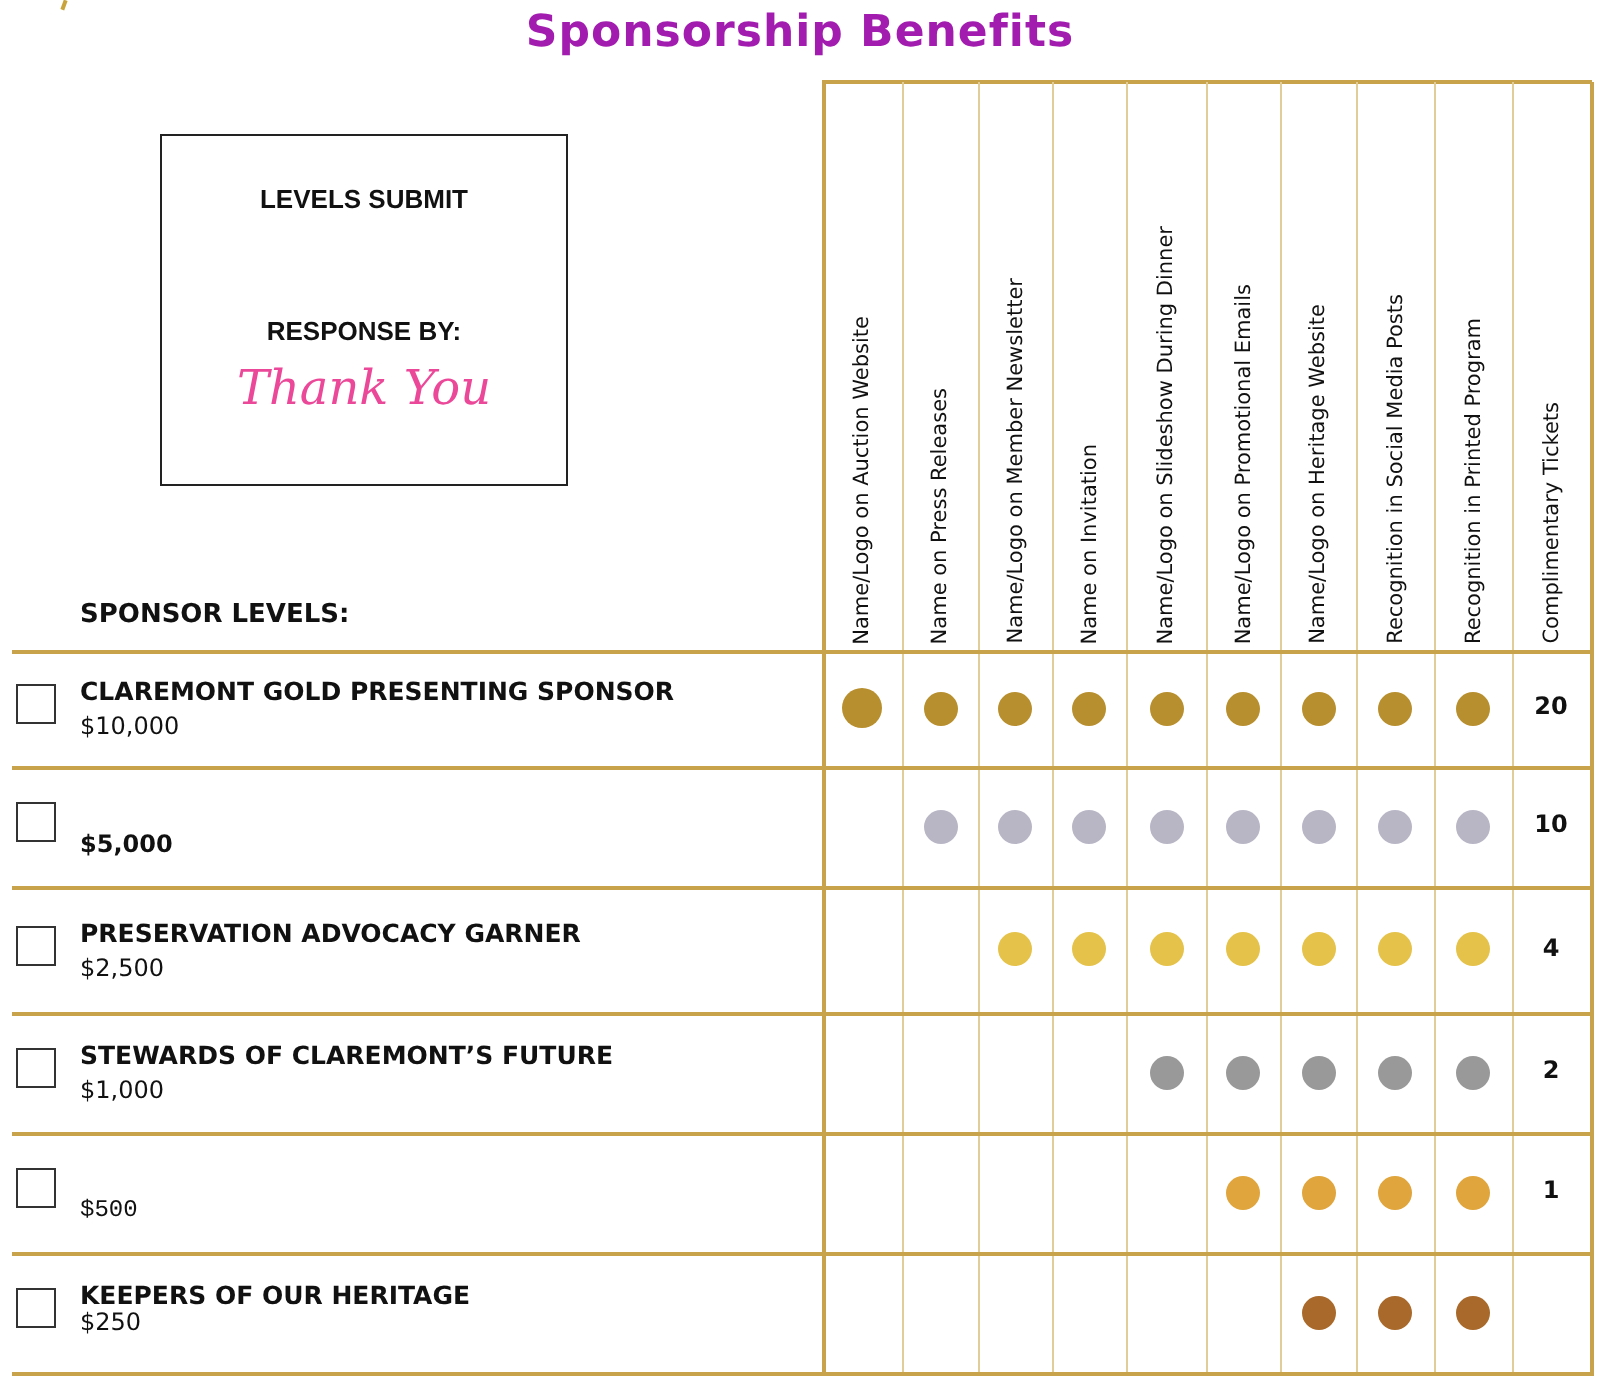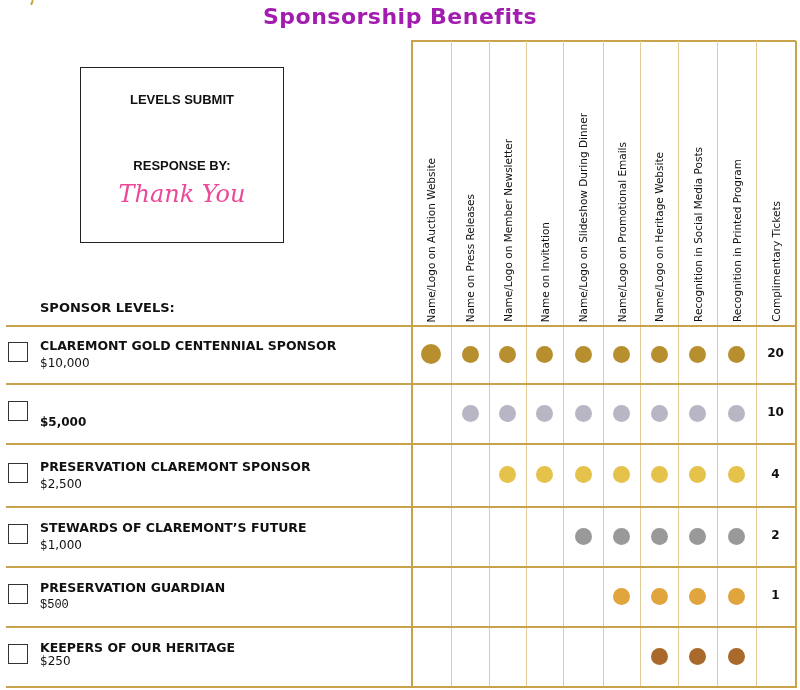--- a/index.html
+++ b/index.html
@@ -85,21 +85,21 @@
       <span>Recognition in Social Media Posts</span>
     </div>
     <div class="col-head" style="left: 717px; width: 39px;">
       <span>Recognition in Printed Program</span>
     </div>
     <div class="col-head" style="left: 756px; width: 39px;">
       <span>Complimentary Tickets</span>
     </div>
     <div class="row" style="top: 325px; height: 58px;">
       <div class="cb" style="top: 17px;"></div>
-      <div class="rname" style="top: 13px;">CLAREMONT GOLD CENTENNIAL SPONSOR</div>
+      <div class="rname" style="top: 13px;">CLAREMONT GOLD PRESENTING SPONSOR</div>
       <div class="rprice" style="top: 31px;">$10,000</div>
     </div>
     <div class="dot big" style="left: 421px; top: 344px; background: rgb(184, 143, 46);"></div>
     <div class="dot" style="left: 461.5px; top: 345.5px; background: rgb(184, 143, 46);"></div>
     <div class="dot" style="left: 499px; top: 345.5px; background: rgb(184, 143, 46);"></div>
     <div class="dot" style="left: 536px; top: 345.5px; background: rgb(184, 143, 46);"></div>
     <div class="dot" style="left: 574.5px; top: 345.5px; background: rgb(184, 143, 46);"></div>
     <div class="dot" style="left: 613px; top: 345.5px; background: rgb(184, 143, 46);"></div>
     <div class="dot" style="left: 650.5px; top: 345.5px; background: rgb(184, 143, 46);"></div>
     <div class="dot" style="left: 689px; top: 345.5px; background: rgb(184, 143, 46);"></div>
@@ -113,21 +113,21 @@
     <div class="dot" style="left: 499px; top: 404.5px; background: rgb(184, 182, 196);"></div>
     <div class="dot" style="left: 536px; top: 404.5px; background: rgb(184, 182, 196);"></div>
     <div class="dot" style="left: 574.5px; top: 404.5px; background: rgb(184, 182, 196);"></div>
     <div class="dot" style="left: 613px; top: 404.5px; background: rgb(184, 182, 196);"></div>
     <div class="dot" style="left: 650.5px; top: 404.5px; background: rgb(184, 182, 196);"></div>
     <div class="dot" style="left: 689px; top: 404.5px; background: rgb(184, 182, 196);"></div>
     <div class="dot" style="left: 728px; top: 404.5px; background: rgb(184, 182, 196);"></div>
     <div class="tickets" style="left: 756px; top: 405px;">10</div>
     <div class="row" style="top: 443px; height: 63px;">
       <div class="cb" style="top: 19.5px;"></div>
-      <div class="rname" style="top: 15.5px;">PRESERVATION CLAREMONT SPONSOR</div>
+      <div class="rname" style="top: 15.5px;">PRESERVATION ADVOCACY GARNER</div>
       <div class="rprice" style="top: 33.5px;">$2,500</div>
     </div>
     <div class="dot" style="left: 499px; top: 466px; background: rgb(229, 194, 74);"></div>
     <div class="dot" style="left: 536px; top: 466px; background: rgb(229, 194, 74);"></div>
     <div class="dot" style="left: 574.5px; top: 466px; background: rgb(229, 194, 74);"></div>
     <div class="dot" style="left: 613px; top: 466px; background: rgb(229, 194, 74);"></div>
     <div class="dot" style="left: 650.5px; top: 466px; background: rgb(229, 194, 74);"></div>
     <div class="dot" style="left: 689px; top: 466px; background: rgb(229, 194, 74);"></div>
     <div class="dot" style="left: 728px; top: 466px; background: rgb(229, 194, 74);"></div>
     <div class="tickets" style="left: 756px; top: 466.5px;">4</div>
@@ -137,21 +137,20 @@
       <div class="rprice" style="top: 32px;">$1,000</div>
     </div>
     <div class="dot" style="left: 574.5px; top: 527.5px; background: rgb(153, 153, 153);"></div>
     <div class="dot" style="left: 613px; top: 527.5px; background: rgb(153, 153, 153);"></div>
     <div class="dot" style="left: 650.5px; top: 527.5px; background: rgb(153, 153, 153);"></div>
     <div class="dot" style="left: 689px; top: 527.5px; background: rgb(153, 153, 153);"></div>
     <div class="dot" style="left: 728px; top: 527.5px; background: rgb(153, 153, 153);"></div>
     <div class="tickets" style="left: 756px; top: 528px;">2</div>
     <div class="row" style="top: 566px; height: 60px;">
       <div class="cb" style="top: 18px;"></div>
-      <div class="rname" style="top: 14px;">PRESERVATION GUARDIAN</div>
       <div class="rprice" style="top: 32px; font-family: Liberation Mono, monospace;">$500</div>
     </div>
     <div class="dot" style="left: 613px; top: 587.5px; background: rgb(224, 165, 60);"></div>
     <div class="dot" style="left: 650.5px; top: 587.5px; background: rgb(224, 165, 60);"></div>
     <div class="dot" style="left: 689px; top: 587.5px; background: rgb(224, 165, 60);"></div>
     <div class="dot" style="left: 728px; top: 587.5px; background: rgb(224, 165, 60);"></div>
     <div class="tickets" style="left: 756px; top: 588px;">1</div>
     <div class="row" style="top: 626px; height: 60px;">
       <div class="cb" style="top: 18px;"></div>
       <div class="rname" style="top: 14px;">KEEPERS OF OUR HERITAGE</div>

